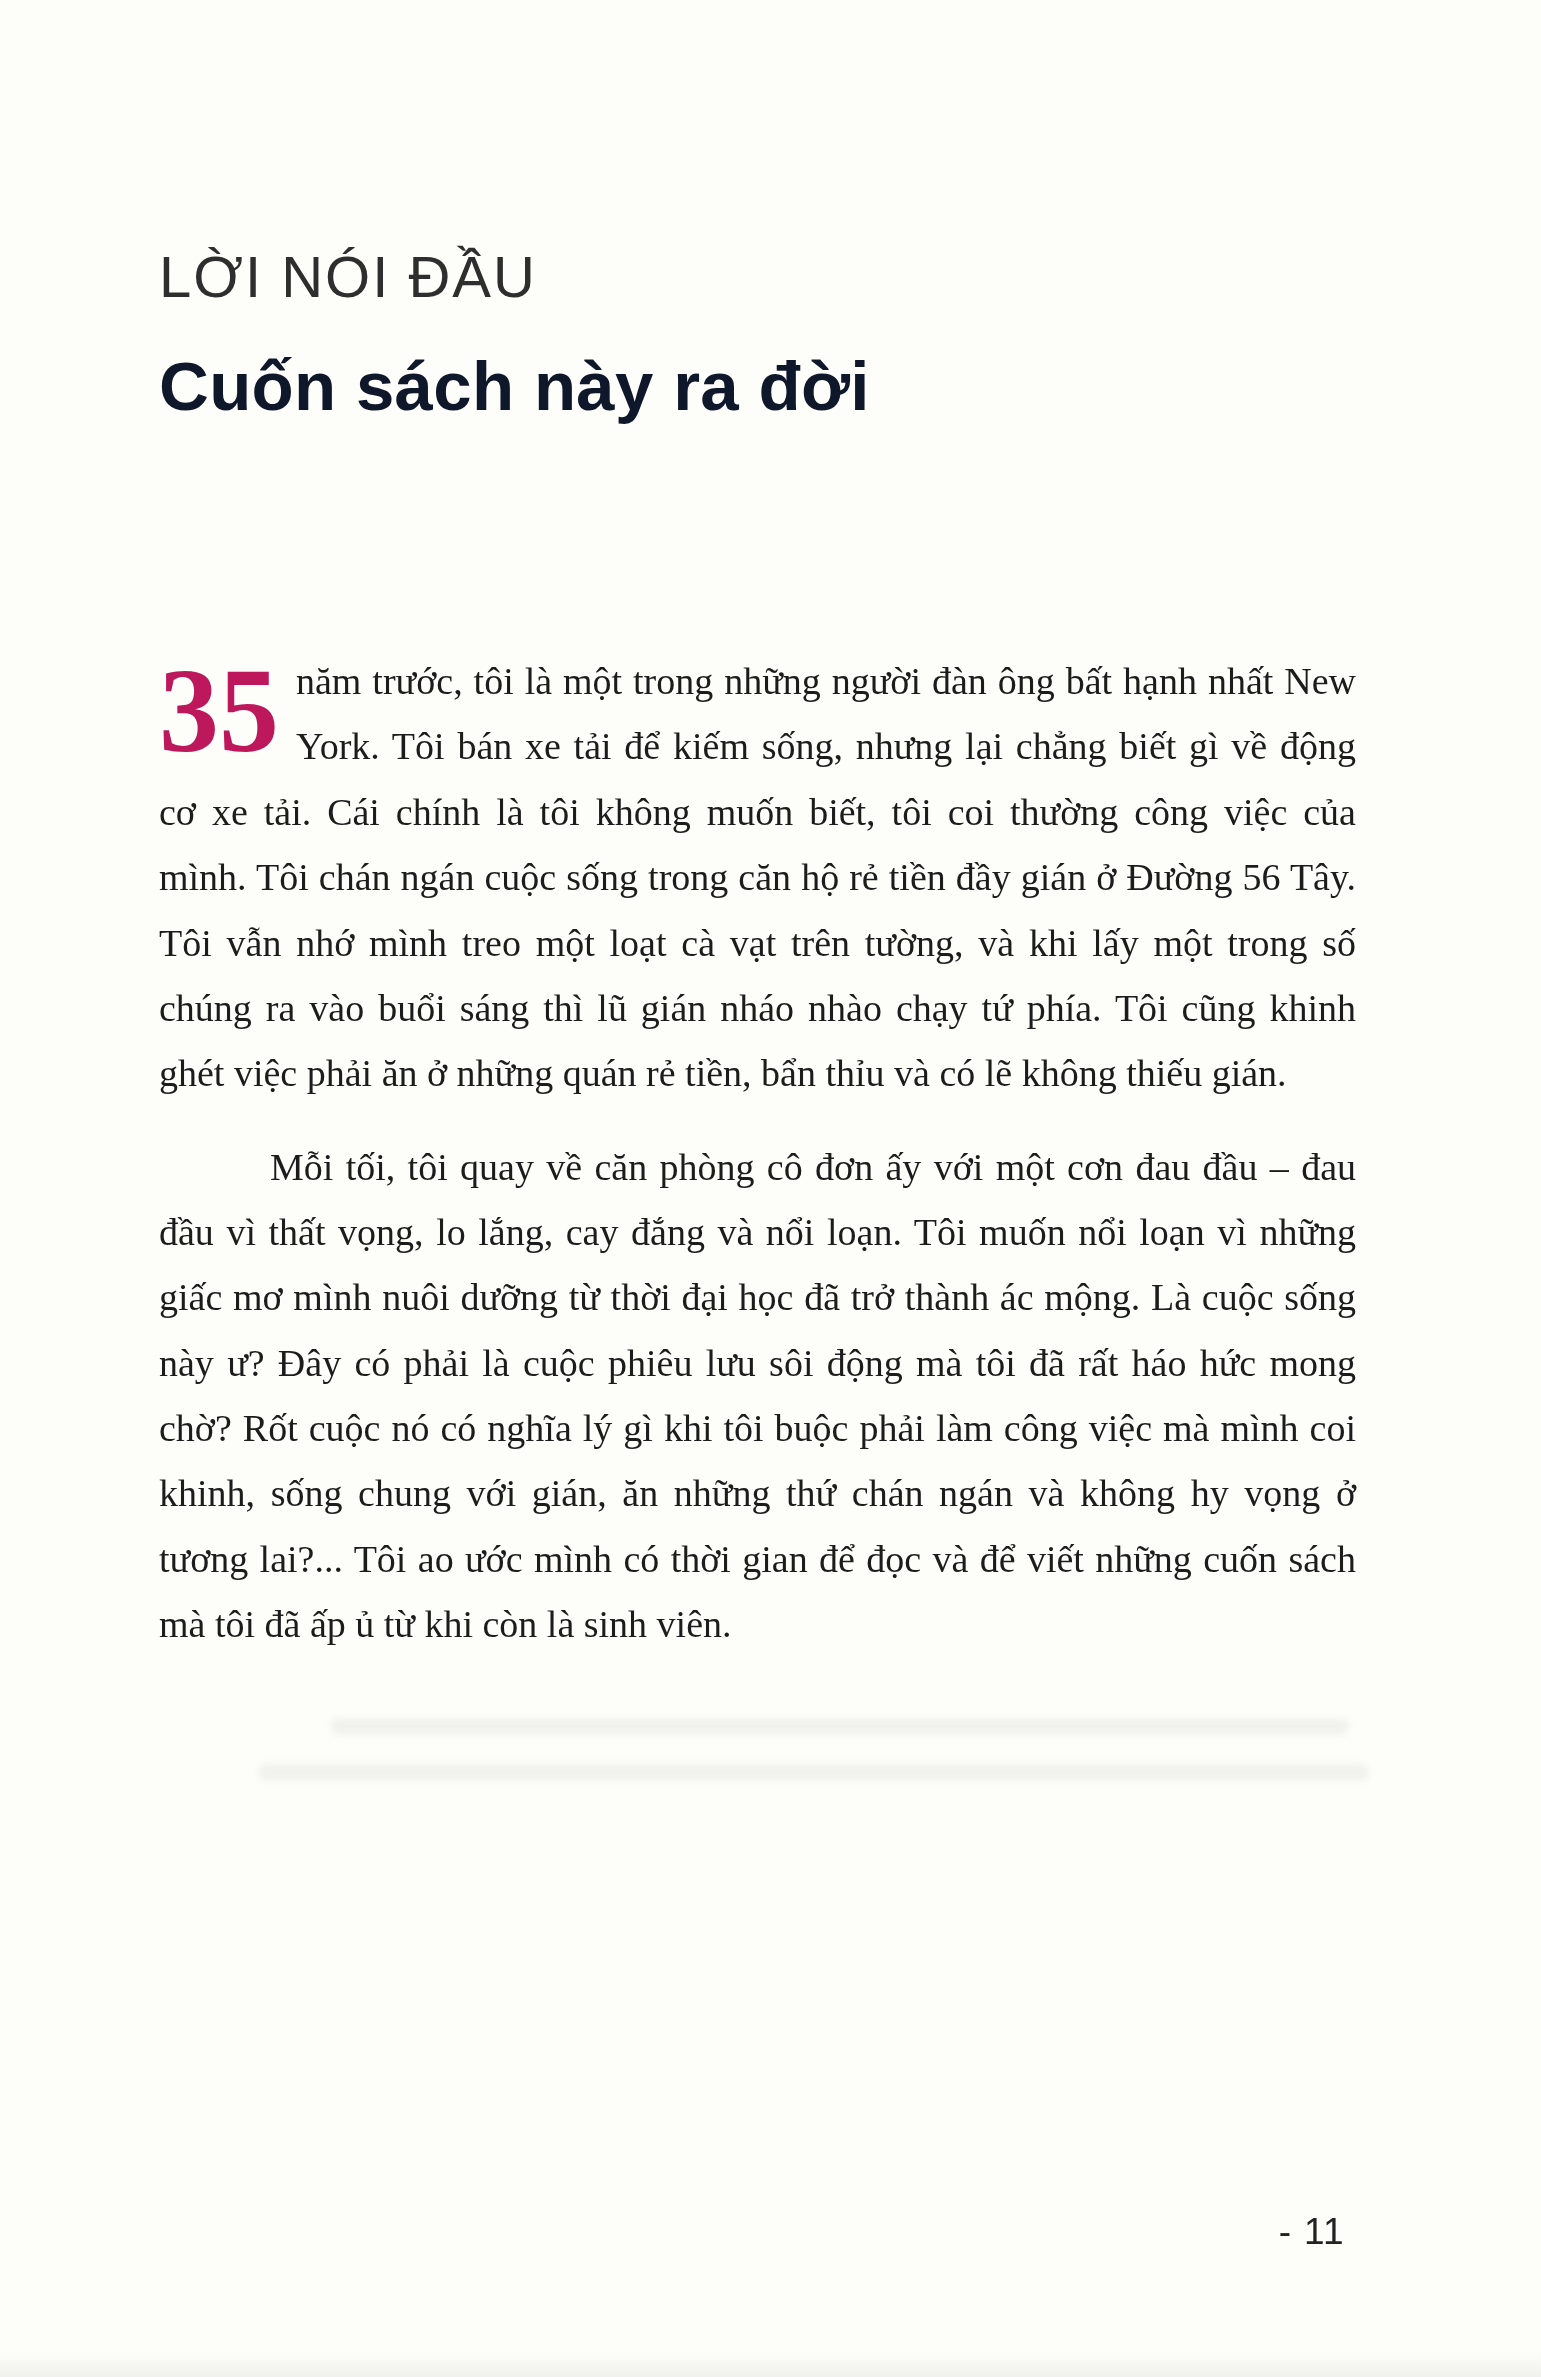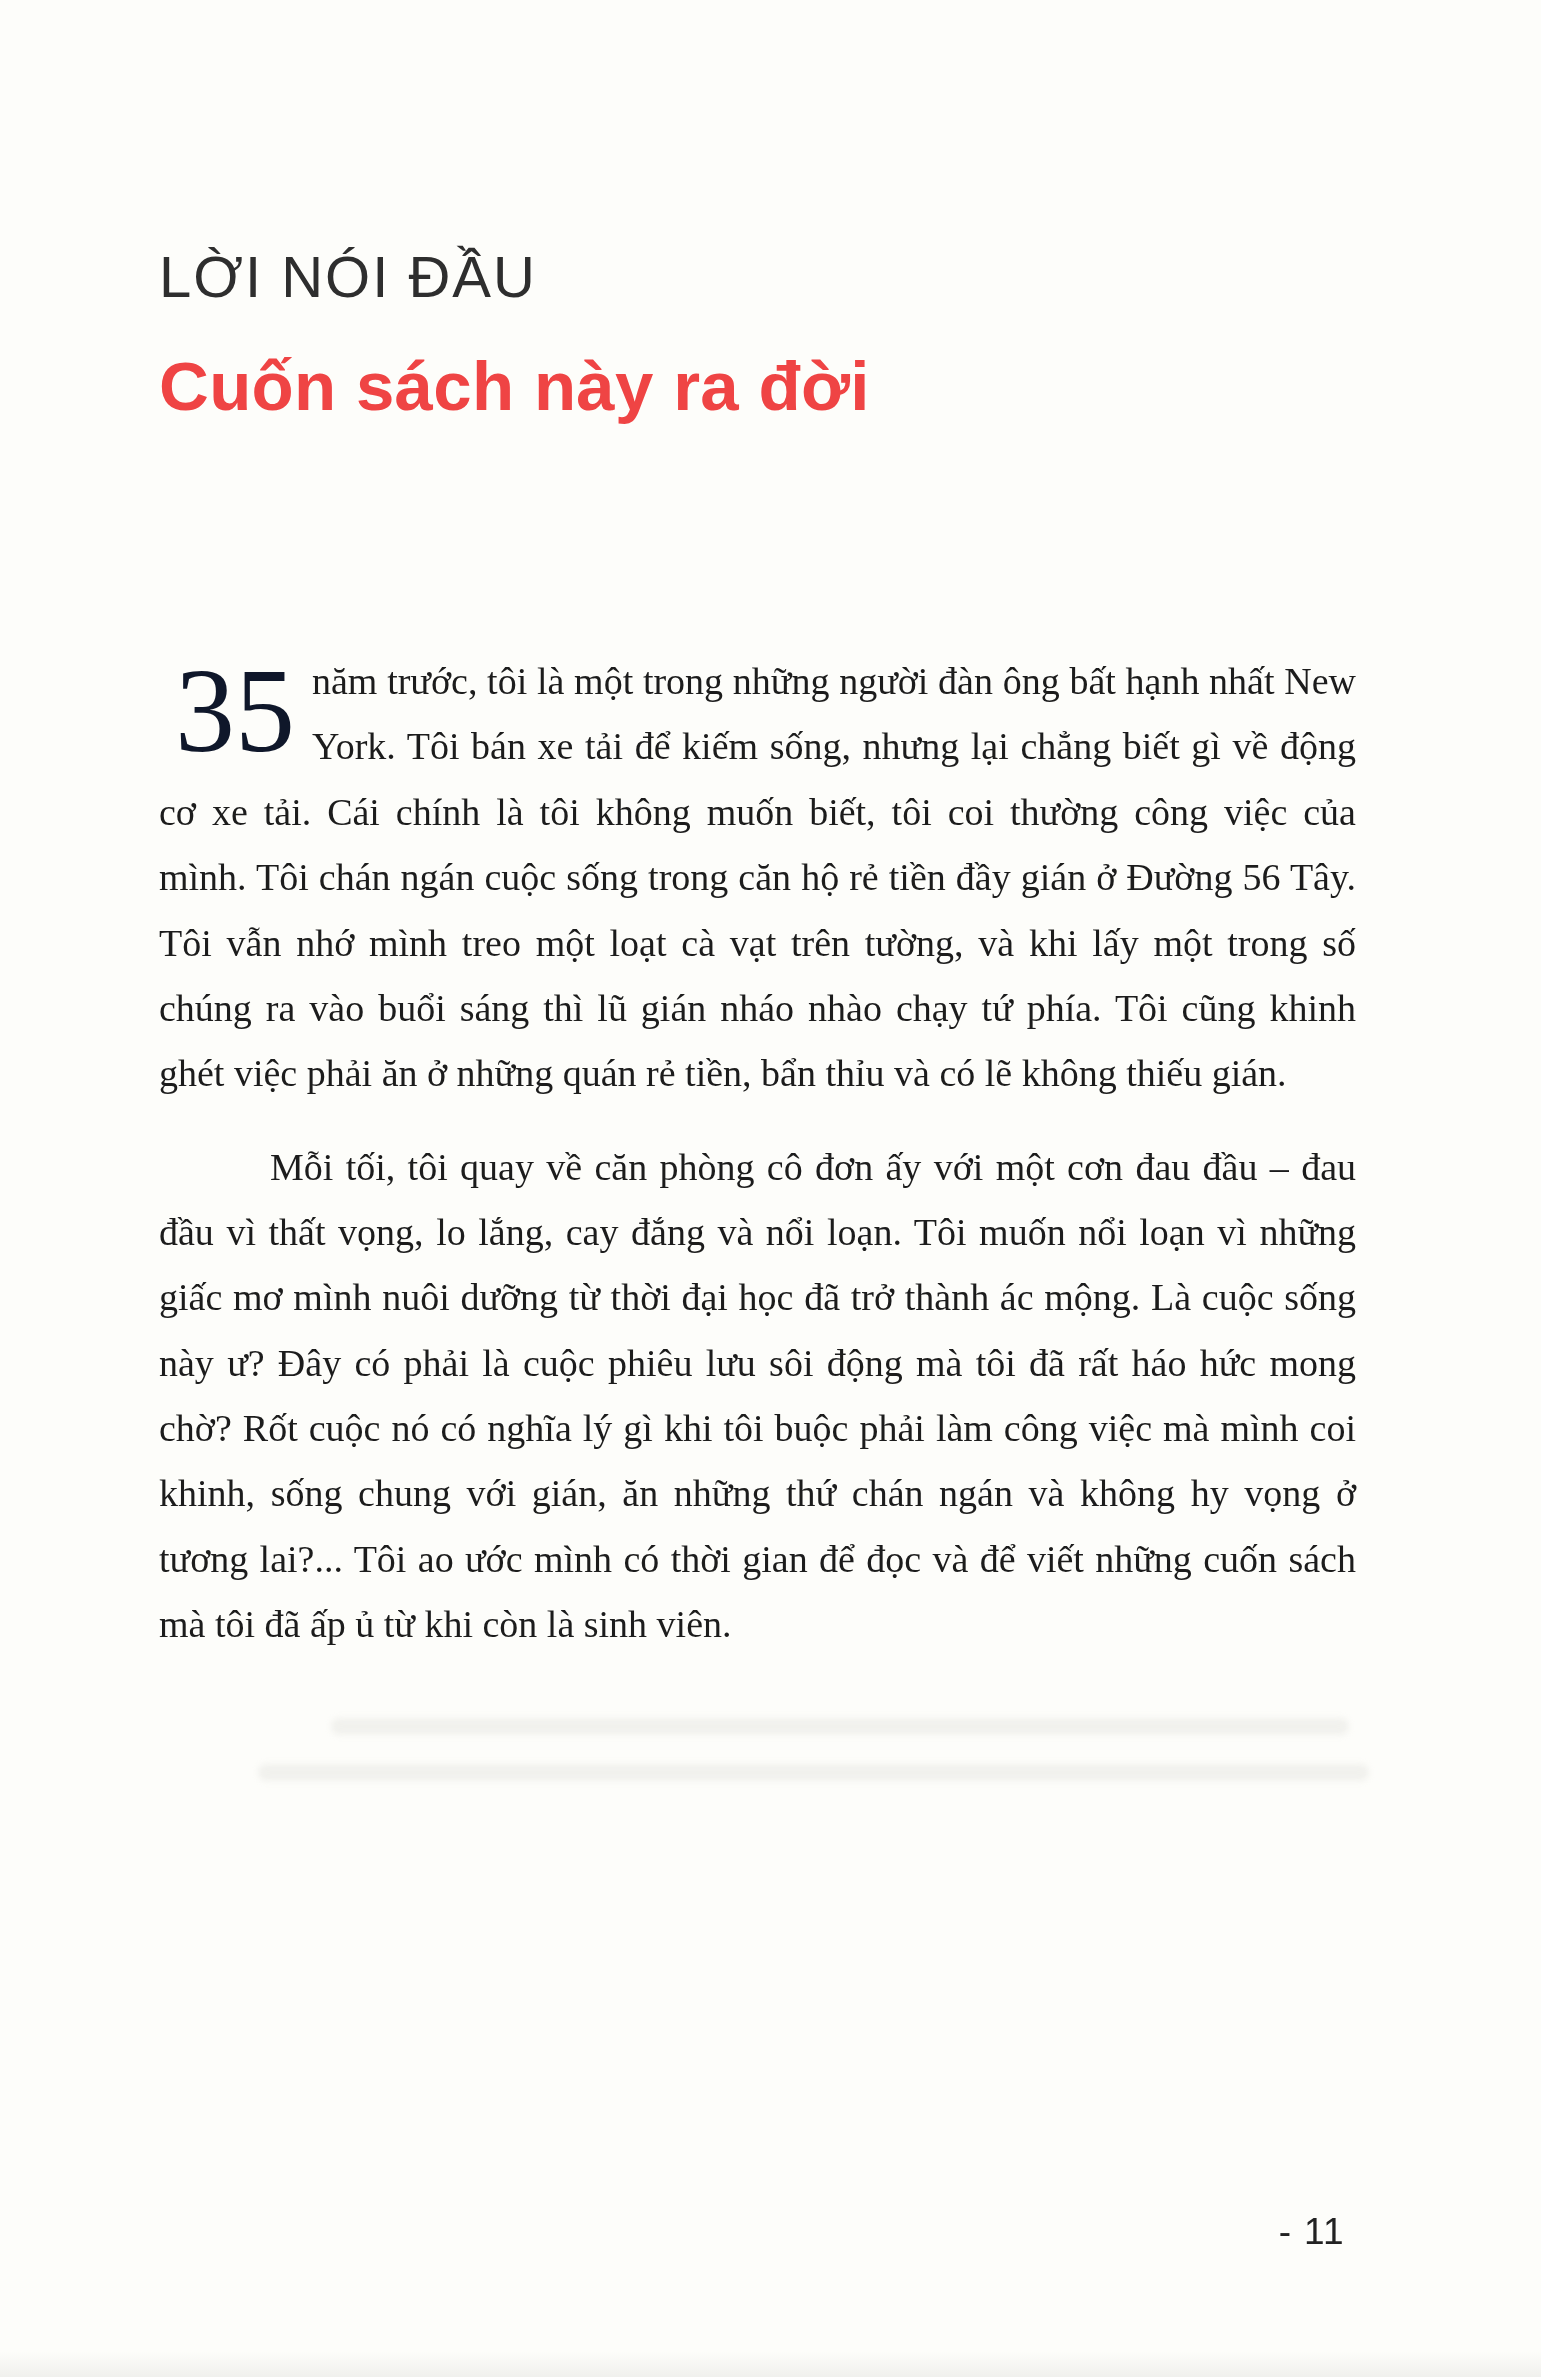--- a/index.html
+++ b/index.html
@@ -35,46 +35,45 @@
     letter-spacing: 2px;
     color: #2e2e2e;
     line-height: 1.1;
   }
 
   .title {
     font-family: "Liberation Sans", sans-serif;
     font-weight: 700;
     font-size: 69px;
     line-height: 1.28;
-    color: #ef4444;
+    color: #0f172a;
     margin-top: 34px;
     letter-spacing: 0.3px;
   }
 
   .body-copy {
     font-family: "Liberation Serif", "DejaVu Serif", serif;
     font-size: 38px;
     line-height: 1.72;
     text-align: justify;
     color: #1c1c1c;
   }
 
   .para-1 {
     margin: 218px 0 0 0;
   }
 
   .dropcap {
     float: left;
     font-family: "Liberation Serif", "DejaVu Serif", serif;
-    font-weight: 400;
+    font-weight: 700;
     font-size: 120px;
     line-height: 0.88;
     padding: 9.3px 17px 0 0;
-    color: #0f172a;
-    margin-left: 16px;
+    color: #be185d;
   }
 
   .para-2 {
     margin: 28px 0 0 0;
     text-indent: 111px;
     font-family: Liberation Serif, serif;
   }
 
   
   .ghost-lines {

